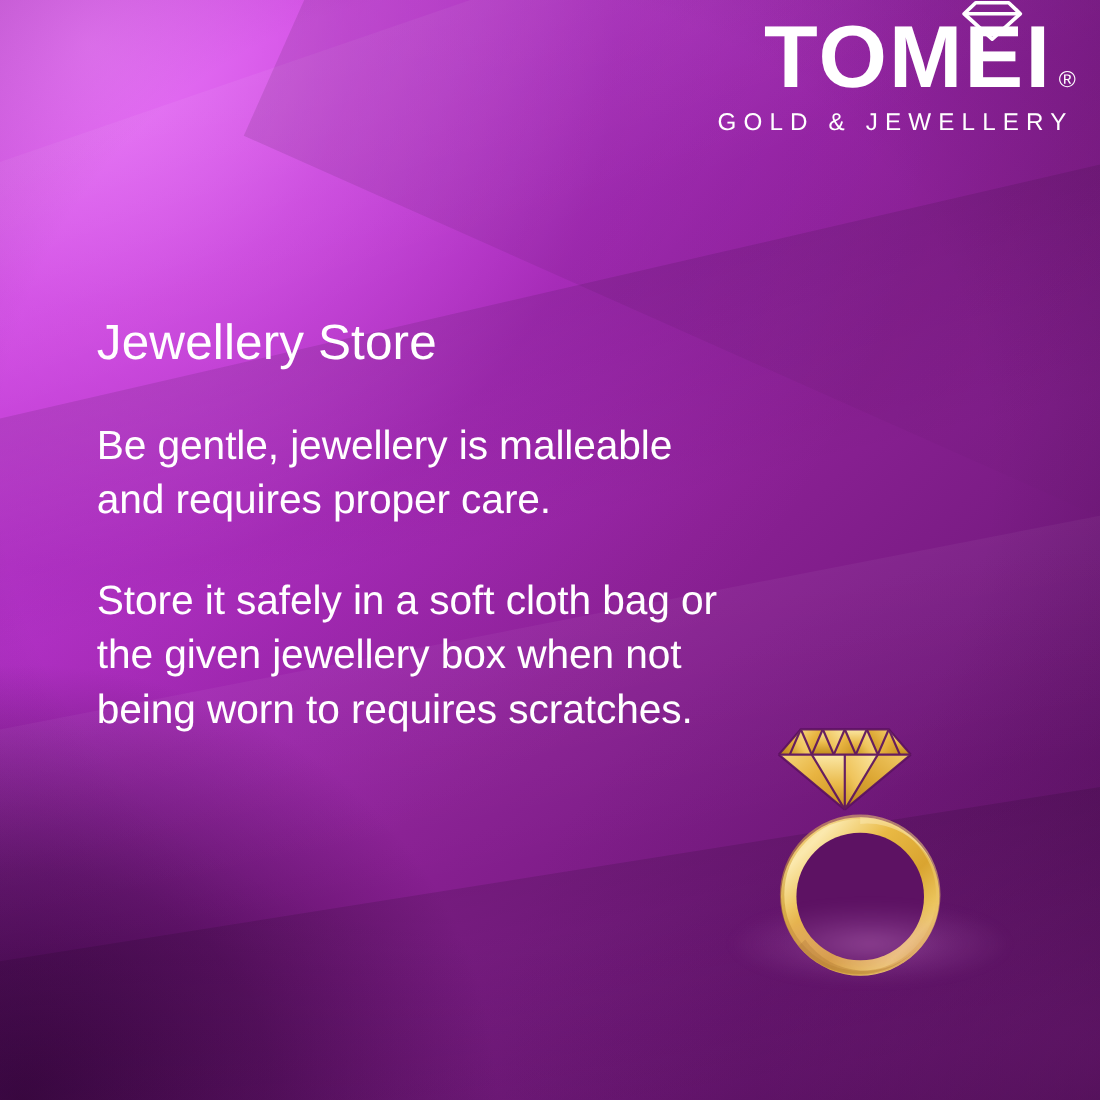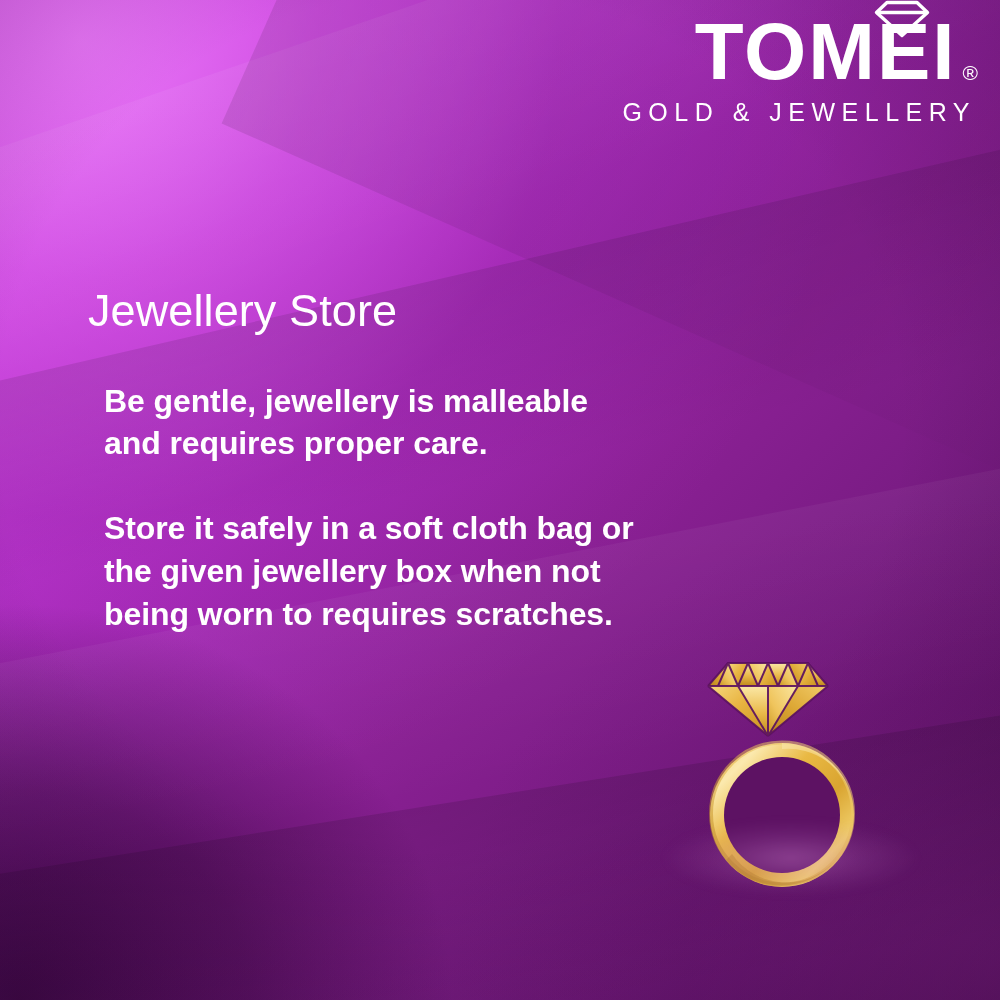--- a/index.html
+++ b/index.html
@@ -143,21 +143,21 @@
   .logo-diamond {
     position: absolute;
     right: 47px;
     top: -15px;
     width: 58px;
     height: 40px;
   }
   .logo-tagline {
     margin-top: 9px;
     margin-right: 2px;
-    font-size: 25px;
+    font-size: 22px;
     font-weight: 400;
     color: #ffffff;
     letter-spacing: 6.5px;
     white-space: nowrap;
     margin-left: 36px;
   }
 
   
   .copy {
     position: absolute;
@@ -167,26 +167,26 @@
   }
   .headline {
     font-size: 45px;
     font-weight: 400;
     color: #ffffff;
     letter-spacing: 0.1px;
     line-height: 1.1;
     margin: 0 0 44px 0;
   }
   .para {
-    font-size: 32px;
-    font-weight: 700;
+    font-size: 37px;
+    font-weight: 400;
     color: #ffffff;
     line-height: 1.34;
     letter-spacing: -0.1px;
-    margin: 16px;
+    margin: 0;
   }
   .para + .para {
     margin-top: 42px;
   }
 
   
   .ring-art {
     position: absolute;
     left: 696px;
     top: 648px;

